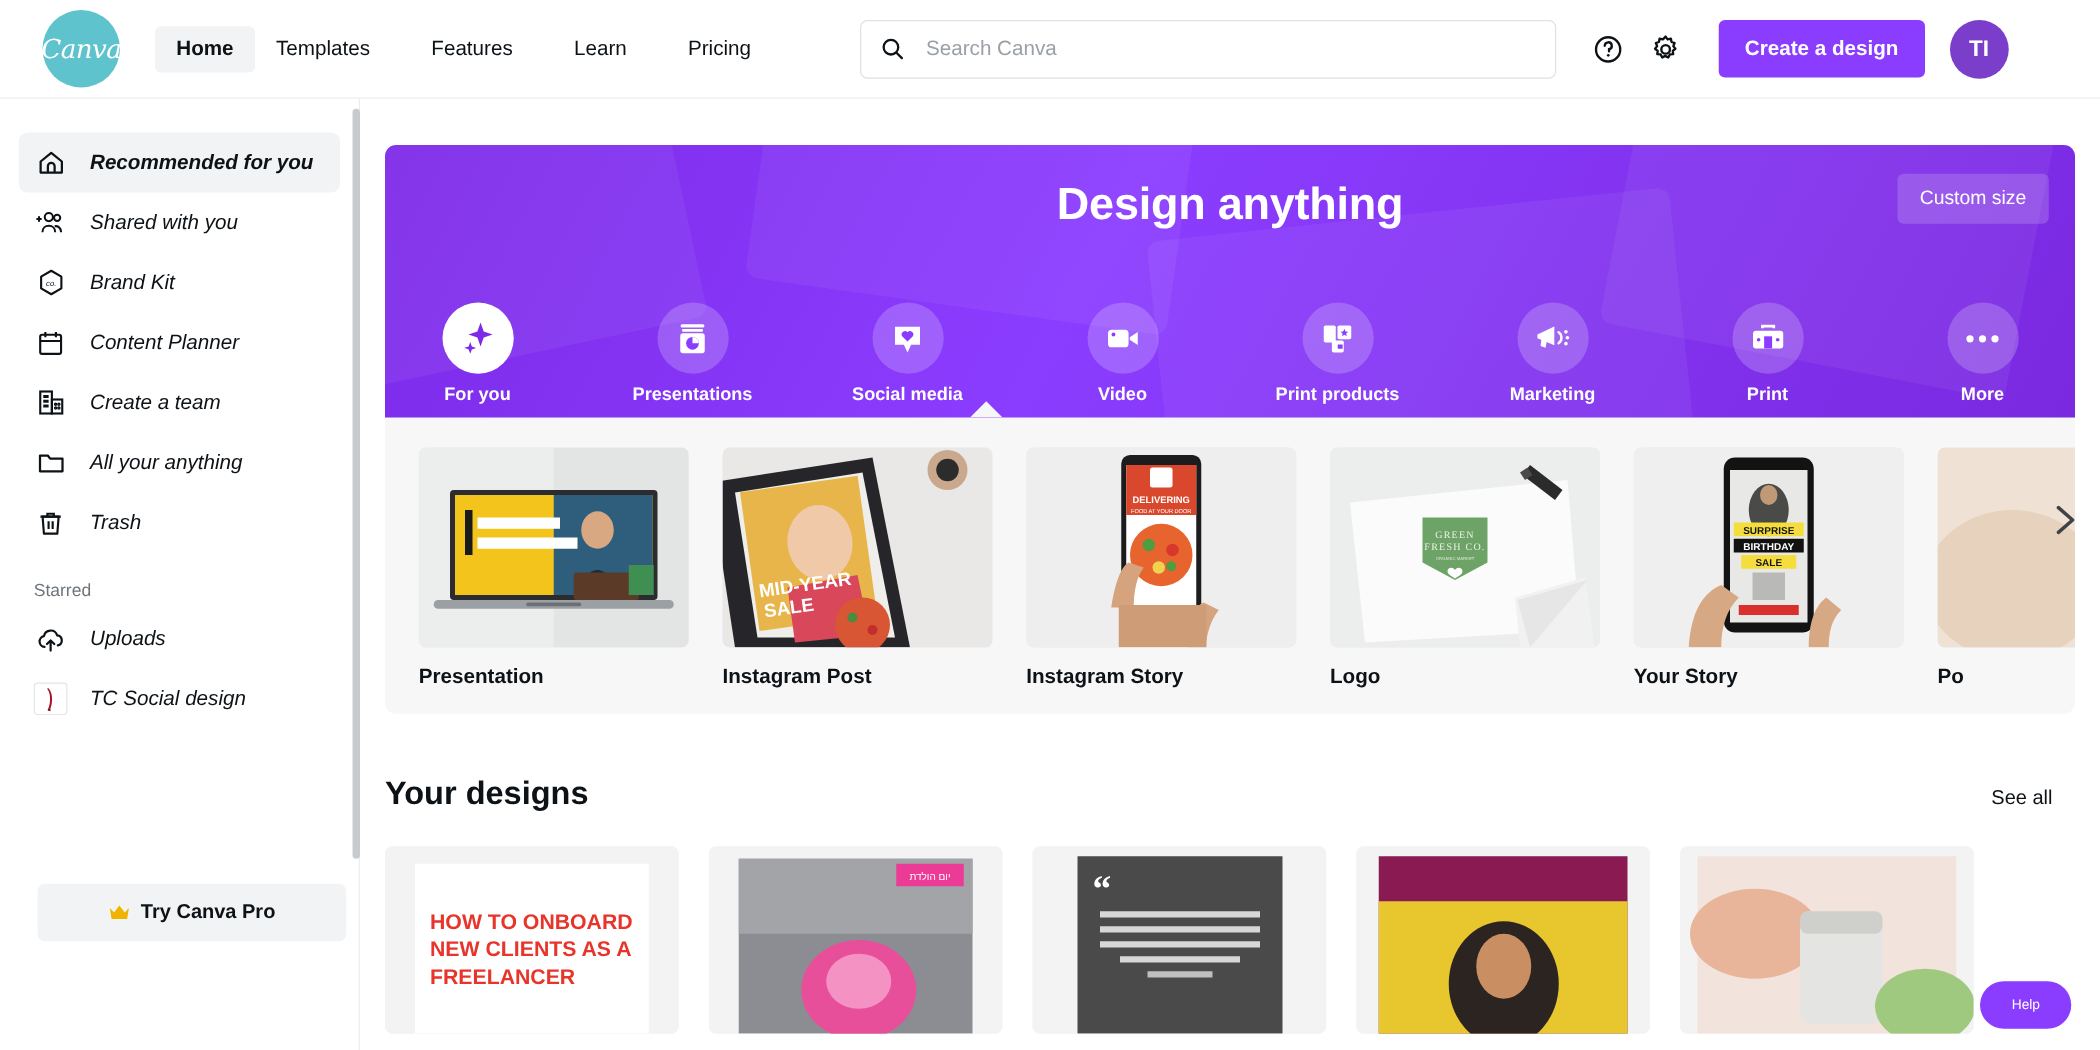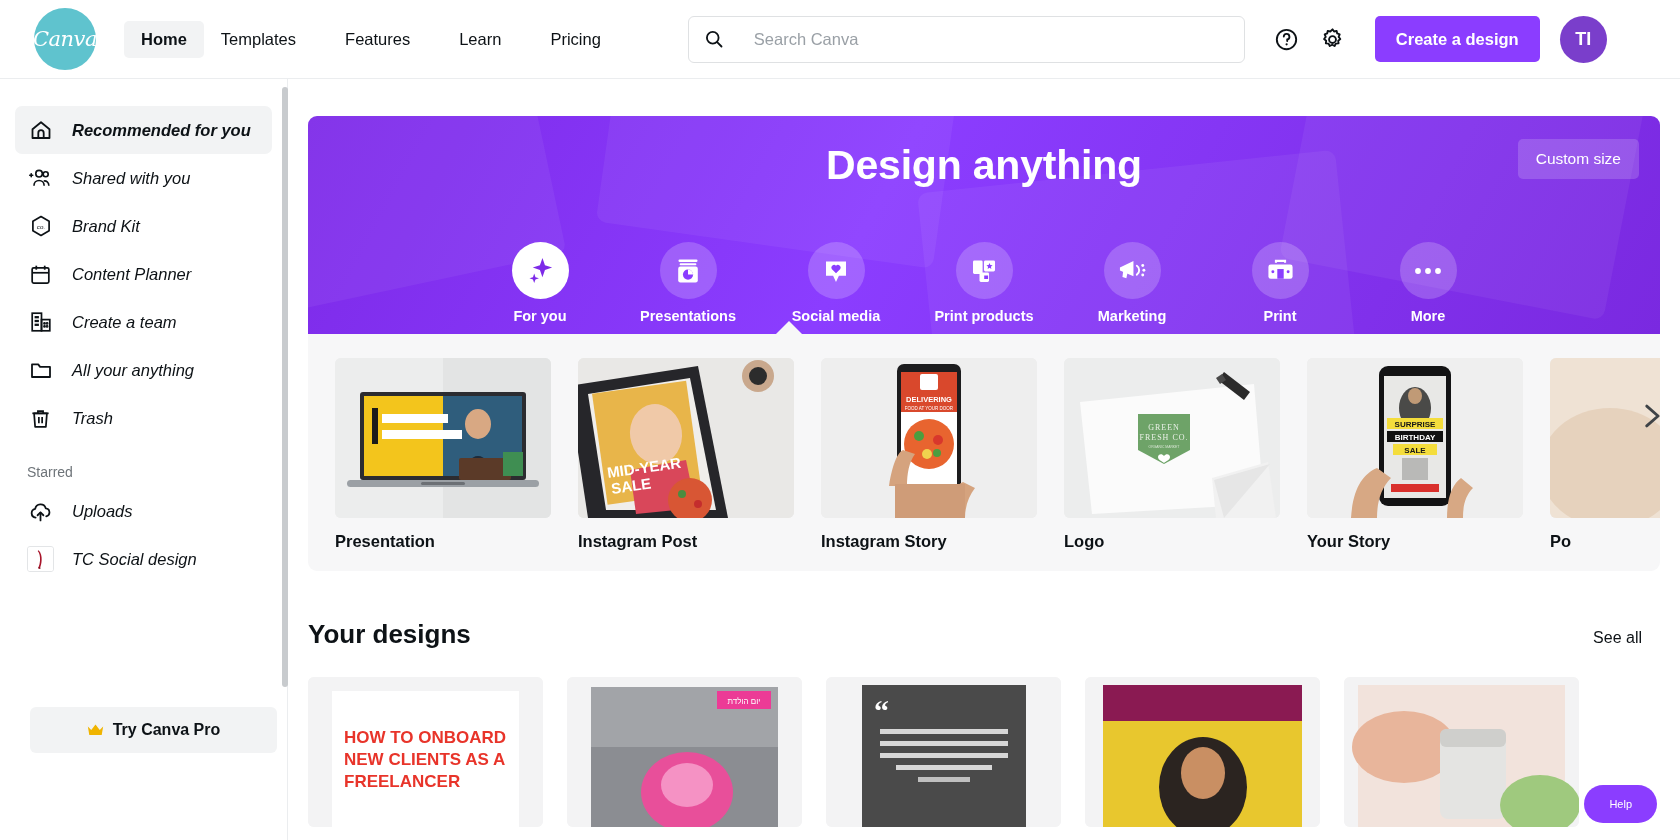--- a/index.html
+++ b/index.html
@@ -60,21 +60,21 @@
     display: flex; align-items: center;
     padding: 0 15px;
     background: #fff;
     flex: none;
   }
   .search-input {
     border: none; outline: none;
     font-size: 16.5px;
     font-family: "Liberation Sans", sans-serif;
     color: #7f1d1d;
-    margin-left: 30px;
+    margin-left: 17px;
     width: 100%;
     background: transparent;
   }
   .search-input::placeholder { color: #9aa0a6; }
   .hdr-icon {
     margin-left: 0; width: 40px; height: 40px;
     display: flex; align-items: center; justify-content: center;
     cursor: pointer; border-radius: 50%;
   }
   .hdr-icons { display: flex; align-items: center; gap: 6px; margin-left: 22px; }
@@ -173,35 +173,35 @@
   }
   .hero-shape {
     position: absolute;
     background: rgba(255,255,255,0.055);
     border-radius: 10px;
   }
   .hero-title {
     position: absolute; top: 26px; left: 0; right: 0;
     text-align: center;
     color: #fff;
-    font-size: 41px; font-weight: bold;
+    font-size: 36px; font-weight: bold;
     letter-spacing: -0.2px;
   }
   .custom-size {
     position: absolute; top: 23px; right: 21px;
     padding: 11px 18px;
     background: rgba(255,255,255,0.17);
     border: none; border-radius: 5px;
     color: #fff; font-size: 15.5px;
     cursor: pointer;
     font-family: "Liberation Sans", sans-serif;
   }
   .cats {
     position: absolute; bottom: 10px; left: 0; width: 100%;
-    display: flex; justify-content: center; gap: 54px;
+    display: flex; justify-content: center; gap: 78px;
   }
   .cat { display: flex; flex-direction: column; align-items: center; cursor: pointer; width: 94px; }
   .cat-bubble {
     width: 57px; height: 57px; border-radius: 50%;
     background: rgba(255,255,255,0.2);
     display: flex; align-items: center; justify-content: center;
   }
   .cat.sel .cat-bubble { background: #fff; }
   .cat-label {
     margin-top: 9px;
@@ -495,20 +495,30 @@
         <div class="cat">
           <div class="cat-bubble">
             <svg width="28" height="28" viewBox="0 0 28 28" fill="#fff">
               <path d="M4 4.4h20v14.4h-7.1L14 25l-2.9-6.2H4z" rx="2"></path>
               <path d="M14 16.2l-4.3-4.2a2.7 2.7 0 0 1 4.3-3.2 2.7 2.7 0 0 1 4.3 3.2z" fill="#8b3dff"></path>
             </svg>
           </div>
           <div class="cat-label">Social media</div>
         </div>
 
+        <div class="cat">
+          <div class="cat-bubble">
+            <svg width="29" height="29" viewBox="0 0 30 28" fill="#fff">
+              <rect x="2.5" y="7" width="17" height="14.6" rx="3"></rect>
+              <path d="M20.5 13.2l6.6-4.3v10.8l-6.6-4.3z"></path>
+              <circle cx="7" cy="11" r="1.6" fill="#8b3dff"></circle>
+            </svg>
+          </div>
+          <div class="cat-label">Video</div>
+        </div>
 
         <div class="cat">
           <div class="cat-bubble">
             <svg width="28" height="28" viewBox="0 0 28 28" fill="#fff">
               <rect x="3" y="3.4" width="9.6" height="13.5" rx="1.4"></rect>
               <rect x="14" y="3.4" width="11" height="11" rx="1.4"></rect>
               <rect x="9.5" y="15.4" width="9.5" height="9.5" rx="1.4"></rect>
               <path d="M19.5 6l.9 2.1 2.2.2-1.7 1.5.5 2.2-1.9-1.2-1.9 1.2.5-2.2-1.7-1.5 2.2-.2z" fill="#8b3dff"></path>
               <path d="M14.2 18.5h3.9v3.5h-3.9z" fill="#8b3dff"></path>
             </svg>

